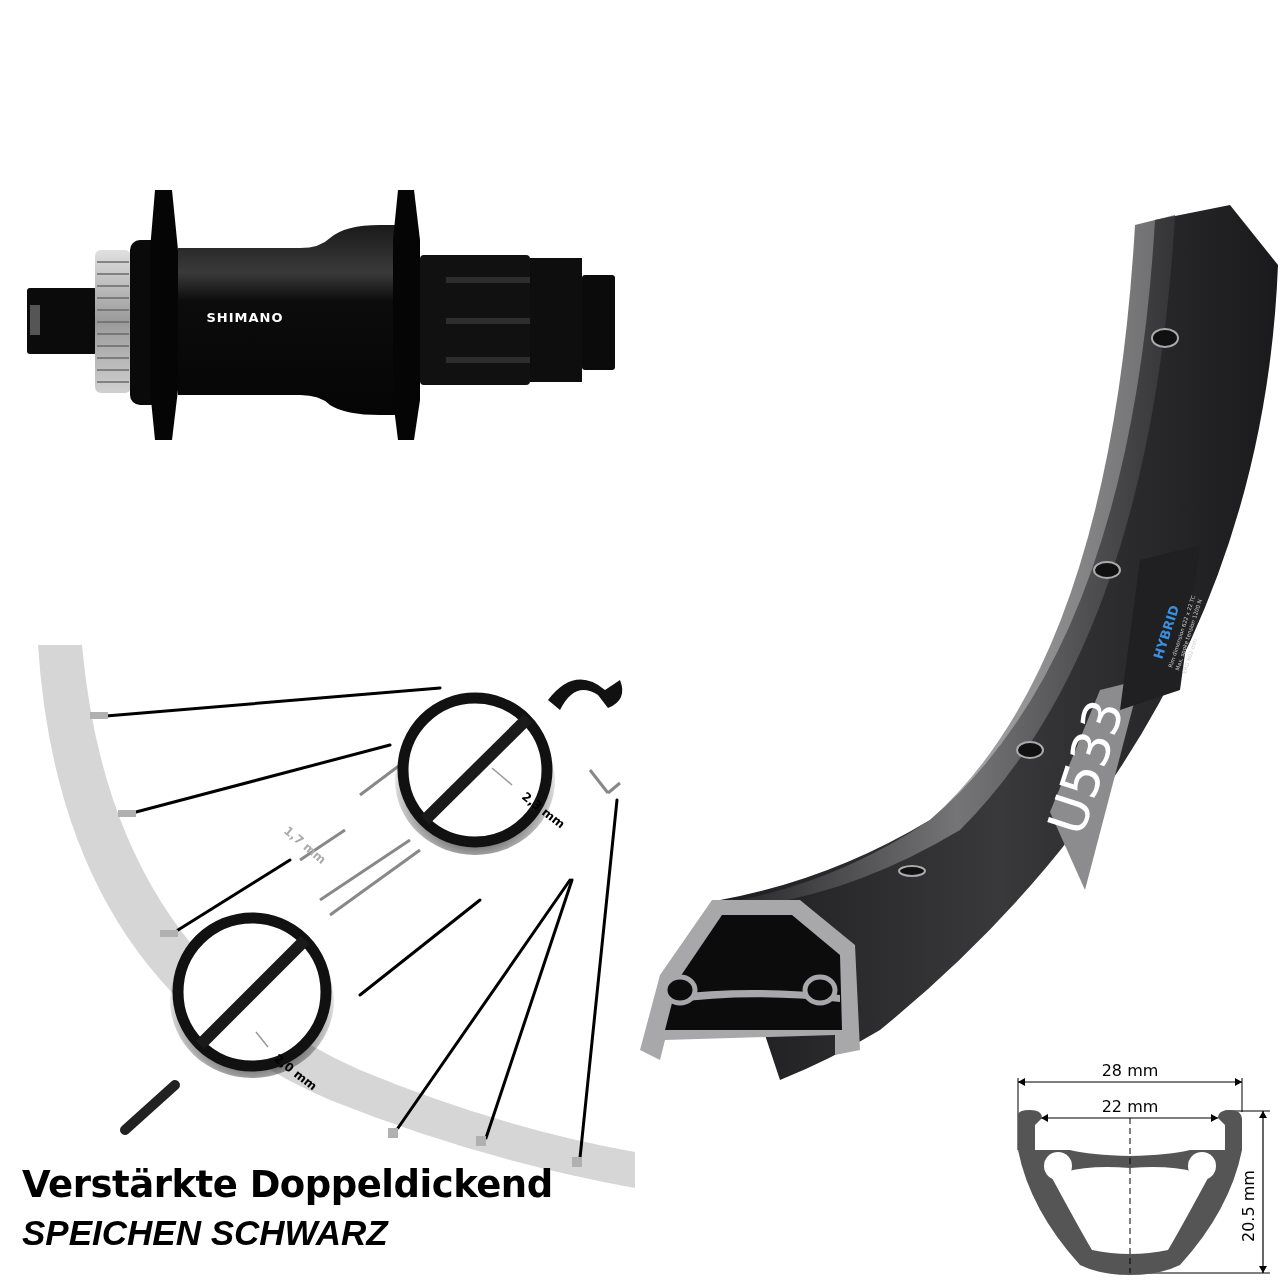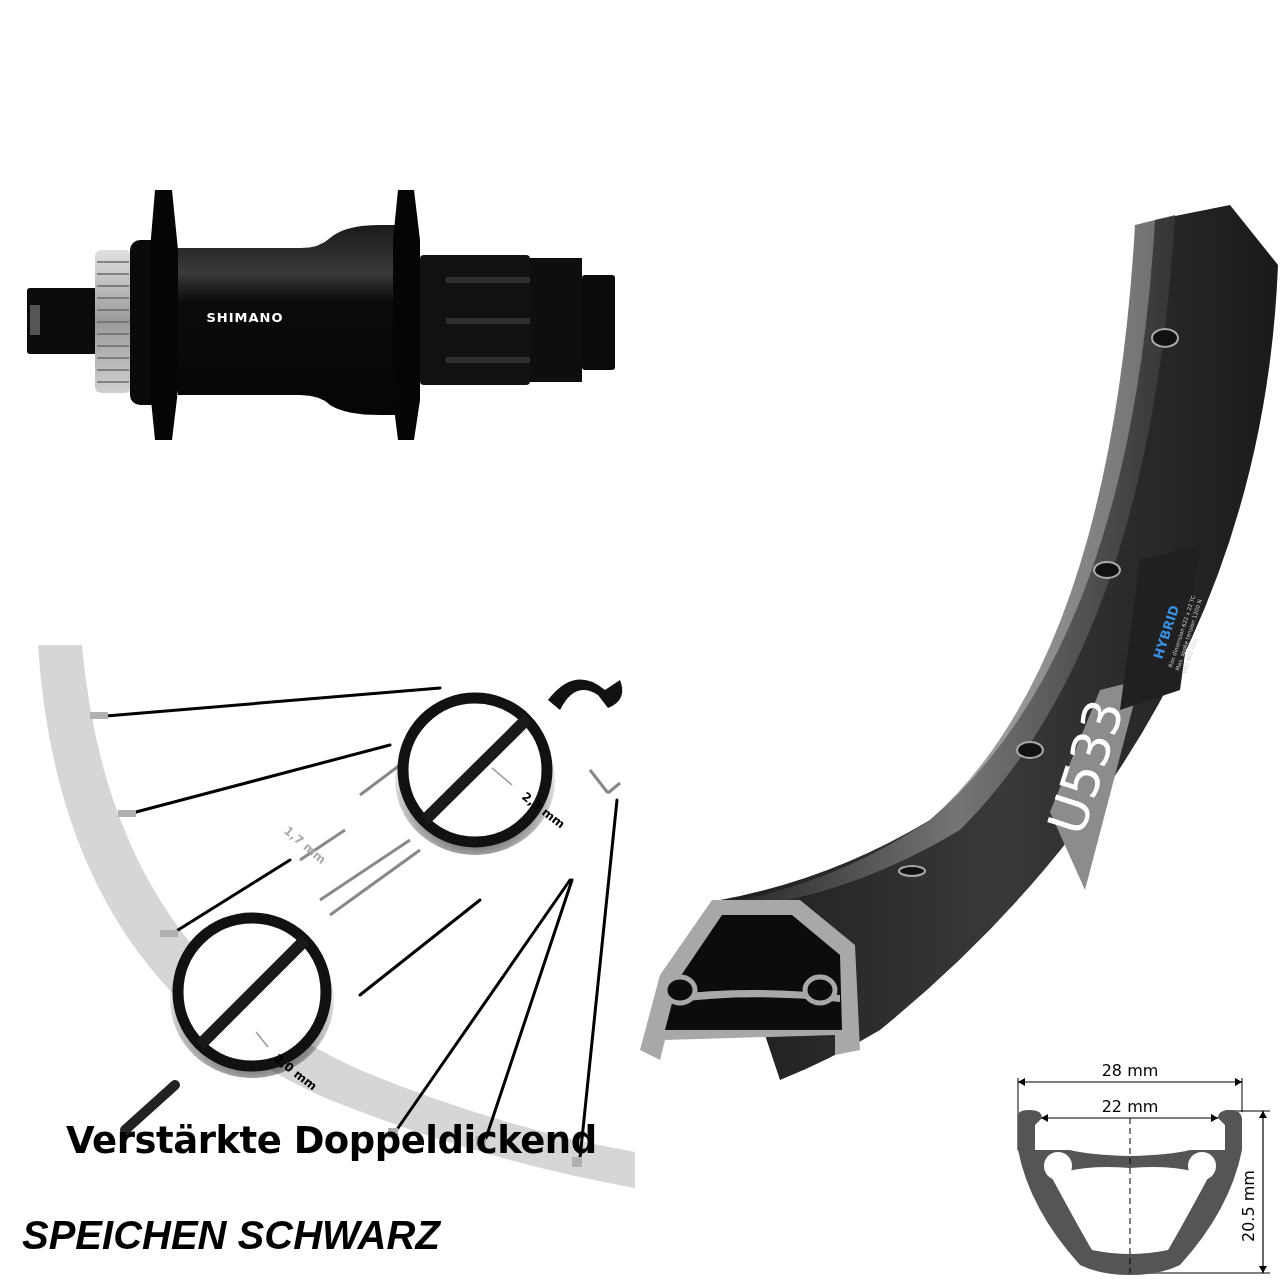--- a/index.html
+++ b/index.html
@@ -1,20 +1,20 @@
 <!DOCTYPE html>
 <html><head>
 <meta charset="utf-8">
 <style>
   html, body { margin:0; padding:0; background:#ffffff; }
   body { width:1280px; height:1280px; position:relative; overflow:hidden; font-family:"DejaVu Sans", sans-serif; }
   .layer { position:absolute; left:0; top:0; width:1280px; height:1280px; }
   .caption { position:absolute; left:22px; color:#000; white-space:nowrap; }
-  .caption-line1 { top:1119px; font-family:"DejaVu Sans", sans-serif; font-size:37px; font-weight:bold; letter-spacing:-0.5px;margin-left:44px; }
-  .caption-line2 { top:1213px; font-family:"Liberation Sans", sans-serif; font-size:40px; font-weight:bold; font-style:italic; letter-spacing:0px; }
+  .caption-line1 { top:1163px; font-family:"DejaVu Sans", sans-serif; font-size:37px; font-weight:bold; letter-spacing:-0.5px; }
+  .caption-line2 { top:1213px; font-family:"Liberation Sans", sans-serif; font-size:35px; font-weight:bold; font-style:italic; letter-spacing:0px; }
   svg text { font-family:"DejaVu Sans", sans-serif; }
 </style>
 </head>
 <body>
 
 <svg class="layer" viewBox="0 0 1280 1280">
   <defs>
     <linearGradient id="hubBody" x1="0" y1="0" x2="0" y2="1">
       <stop offset="0" stop-color="#1a1a1a"></stop>
       <stop offset="0.25" stop-color="#3a3a3a"></stop>

